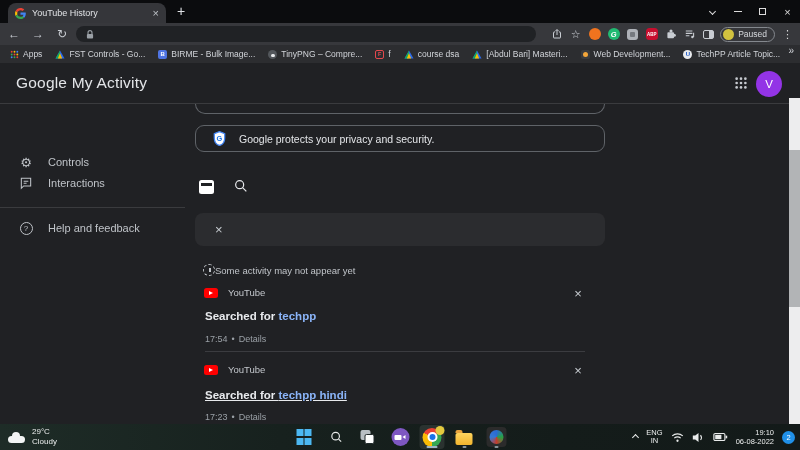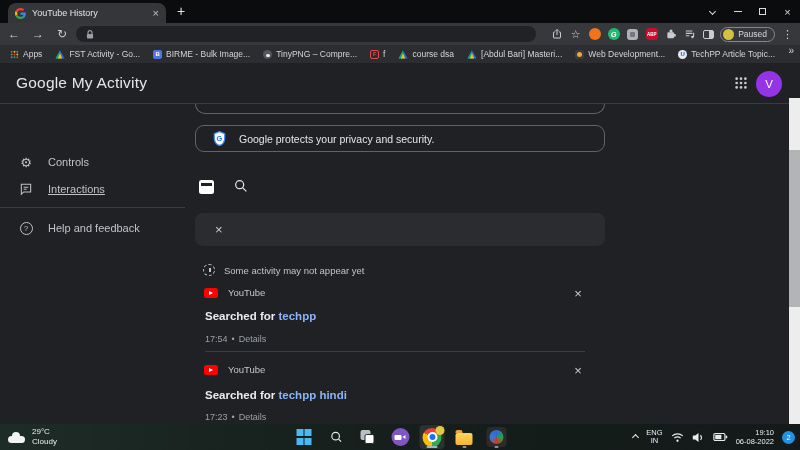--- a/index.html
+++ b/index.html
@@ -78,21 +78,21 @@
   .cal-btn{position:absolute;left:199px;top:117px;width:15px;height:14px;background:#fff;border-radius:2.5px;}
   .cal-btn i{position:absolute;left:2px;top:3px;width:11px;height:3px;background:#202124;}
   .search-btn{position:absolute;left:233px;top:115px;}
   .del-annotation{position:absolute;left:528px;top:108px;width:75px;height:31px;border:3px solid #e31616;display:flex;align-items:center;justify-content:center;}
   .del-btn{display:flex;align-items:center;gap:6px;color:#8ab4f8;font-size:10.5px;font-weight:bold;letter-spacing:.5px;}
 
   .today-card{position:absolute;left:195px;top:150px;width:410px;height:33px;background:#2b2c2f;border-radius:8px;display:flex;align-items:center;padding:0 16px 0 20px;}
   .today-label{flex:1;font-size:11px;color:#e8eaed;font-weight:bold;}
   .x-btn{color:#c7ccd1;font-size:13px;line-height:1;}
 
-  .notice{position:absolute;left:203px;top:201px;display:flex;align-items:center;gap:9px;color:#c0c4c9;font-size:9.5px;}
+  .notice{position:absolute;left:203px;top:201px;display:flex;align-items:center;color:#c0c4c9;font-size:9.5px;}
   .dash-circ{width:12px;height:12px;border:1.3px dashed #c0c4c9;border-radius:50%;position:relative;}
   .dash-circ i{position:absolute;left:5px;top:3px;width:1.5px;height:4px;background:#c0c4c9;}
 
   .entry-app{position:absolute;left:204px;display:flex;align-items:center;gap:10px;font-size:9.5px;color:#c3c7cc;}
   .yt-ic{width:14px;height:10px;background:#f00;border-radius:2.5px;display:flex;align-items:center;justify-content:center;}
   .yt-ic i{width:0;height:0;border-left:4px solid #fff;border-top:2.6px solid transparent;border-bottom:2.6px solid transparent;}
   .entry-close{position:absolute;left:570px;width:16px;text-align:center;}
   .entry-title{position:absolute;left:205px;font-size:11.5px;font-weight:bold;color:#e8eaed;}
   .entry-title .q{color:#8ab4f8;}
   .entry-meta{position:absolute;left:205px;font-size:9px;color:#9aa0a6;display:flex;gap:4px;}
@@ -245,21 +245,21 @@
       <span>Apps</span>
     </span>
     <span class="bm">
       <span style="display:flex;">
         <svg width="10" height="9" viewBox="0 0 100 86">
             <polygon points="50,4 95,82 5,82" fill="#2b6bea"></polygon>
             <polygon points="50,4 5,82 50,82" fill="#11a861"></polygon>
             <polygon points="50,30 72,82 28,82" fill="#fbbc04"></polygon>
           </svg>
       </span>
-      <span>FST Activity - Go...</span>
+      <span>FST Controls - Go...</span>
     </span>
     <span class="bm">
       <span class="sq bm-birme">B</span>
       <span>BIRME - Bulk Image...</span>
     </span>
     <span class="bm">
       <span class="bm-tiny">
           <i></i>
         </span>
       <span>TinyPNG – Compre...</span>
@@ -318,21 +318,21 @@
             <circle cx="13" cy="13" r="1.5"></circle>
           </svg>
       </span>
       <span class="avatar">V</span>
     </div>
 
     <div class="side-item" style="top:87px;">
       <span class="ic gear-glyph">⚙</span>
       <span>Controls</span>
     </div>
-    <div class="side-item" style="top:114px;text-decoration:underline;">
+    <div class="side-item" style="top:108px;">
       <span class="ic">
         <svg width="14" height="14" viewBox="0 0 24 24" fill="none" stroke="#bfc3c8" stroke-width="1.8">
             <path d="M4 4h16v13H8l-4 4z"></path>
             <path d="M8 9h8M8 12.5h5"></path>
           </svg>
       </span>
       <span>Interactions</span>
     </div>
     <div class="side-div"></div>
     <div class="side-item" style="top:153px;">
@@ -393,21 +393,21 @@
     </div>
     <div class="hdiv" style="top:288px;"></div>
 
     <div class="entry-app" style="top:301px;">
       <span class="yt-ic">
           <i></i>
         </span>
       <span>YouTube</span>
     </div>
     <span class="entry-close x-btn" style="top:301px;">×</span>
-    <div class="entry-title" style="top:326px;">
+    <div class="entry-title" style="top:326px;text-decoration:underline;">
       <span>Searched for </span><span class="q">techpp hindi</span>
     </div>
     <div class="entry-meta" style="top:349px;">
       <span>17:23</span>
       <span>•</span>
       <span>Details</span>
     </div>
 
     <div class="scrollbar">
       <div class="scroll-thumb"></div>

